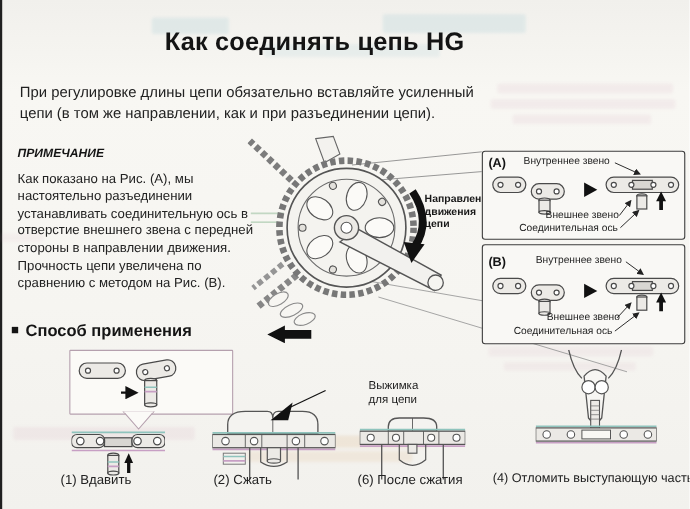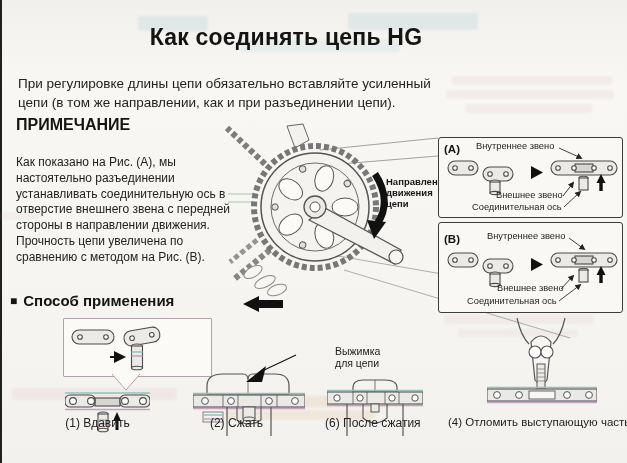--- a/index.html
+++ b/index.html
@@ -5,36 +5,36 @@
   html,body{margin:0;padding:0;}
   body{width:627px;height:463px;overflow:hidden;font-family:"Liberation Sans",sans-serif;}
   .page{position:relative;width:627px;height:463px;overflow:hidden;color:#1b1b1b;
         background:linear-gradient(180deg,#f1f0ec 0%,#f8f7f3 18%,#f6f5f1 60%,#f2f1ed 100%);}
   .edge{position:absolute;left:0;top:0;width:2px;height:463px;background:#202020;}
   .ghost{position:absolute;filter:blur(1.3px);border-radius:2px;pointer-events:none;}
   .title{position:absolute;left:12px;top:8px;width:516px;text-align:center;margin:16px;
          font-size:23px;font-weight:bold;letter-spacing:.2px;color:#141414;}
   .intro{position:absolute;left:18px;top:74px;font-size:13.5px;line-height:19px;color:#222;}
   .intro div{white-space:nowrap;}
-  .note-h{position:absolute;left:16px;top:116px;font-size:16px;font-weight:bold;color:#141414;}
+  .note-h{position:absolute;left:16px;top:134px;font-size:11px;font-weight:bold;color:#141414;font-style:italic;}
   .note-b{position:absolute;left:16px;top:155px;font-size:12px;line-height:15.8px;color:#222;}
   .note-b div{white-space:nowrap;}
   .dir-label{position:absolute;left:386px;top:176px;width:60px;font-size:9.5px;font-weight:bold;
              line-height:11px;color:#171717;}
   .panel{position:absolute;left:438px;width:183px;background:#f9f8f5;border:1px solid #3c3c3c;border-radius:3px;}
   .panel-a{top:137px;height:79px;}
   .panel-b{top:222px;height:89px;}
   .pid{position:absolute;font-size:11.5px;font-weight:bold;color:#141414;}
   .plbl{position:absolute;font-size:9.3px;color:#1d1d1d;white-space:nowrap;text-align:center;}
   .panel svg{position:absolute;left:0;top:0;}
   .method-h{position:absolute;left:10px;top:292px;font-size:15px;font-weight:bold;color:#141414;}
   .method-h .sq{font-size:12px;margin-right:6px;position:relative;top:-1px;}
   .bubble{position:absolute;left:63px;top:318px;width:147px;height:57px;background:#fbfaf7;
           border:1px solid #b5a0ae;border-radius:1px;}
-  .caption{position:absolute;top:416px;font-size:12px;color:#222;text-align:center;white-space:nowrap;}
+  .caption{position:absolute;top:429px;font-size:12px;color:#222;white-space:nowrap;}
   .tool-label{position:absolute;left:291px;top:346px;width:58px;font-size:10.5px;line-height:11.5px;color:#1d1d1d;margin-left:44px;}
   .abs{position:absolute;}
 </style>
 </head>
 <body>
 
 <div class="page">
   <div class="edge"></div>
 
   <div class="ghost" style="left:138px;top:16px;width:70px;height:15px;background:#79b6c6;opacity:.15"></div>

